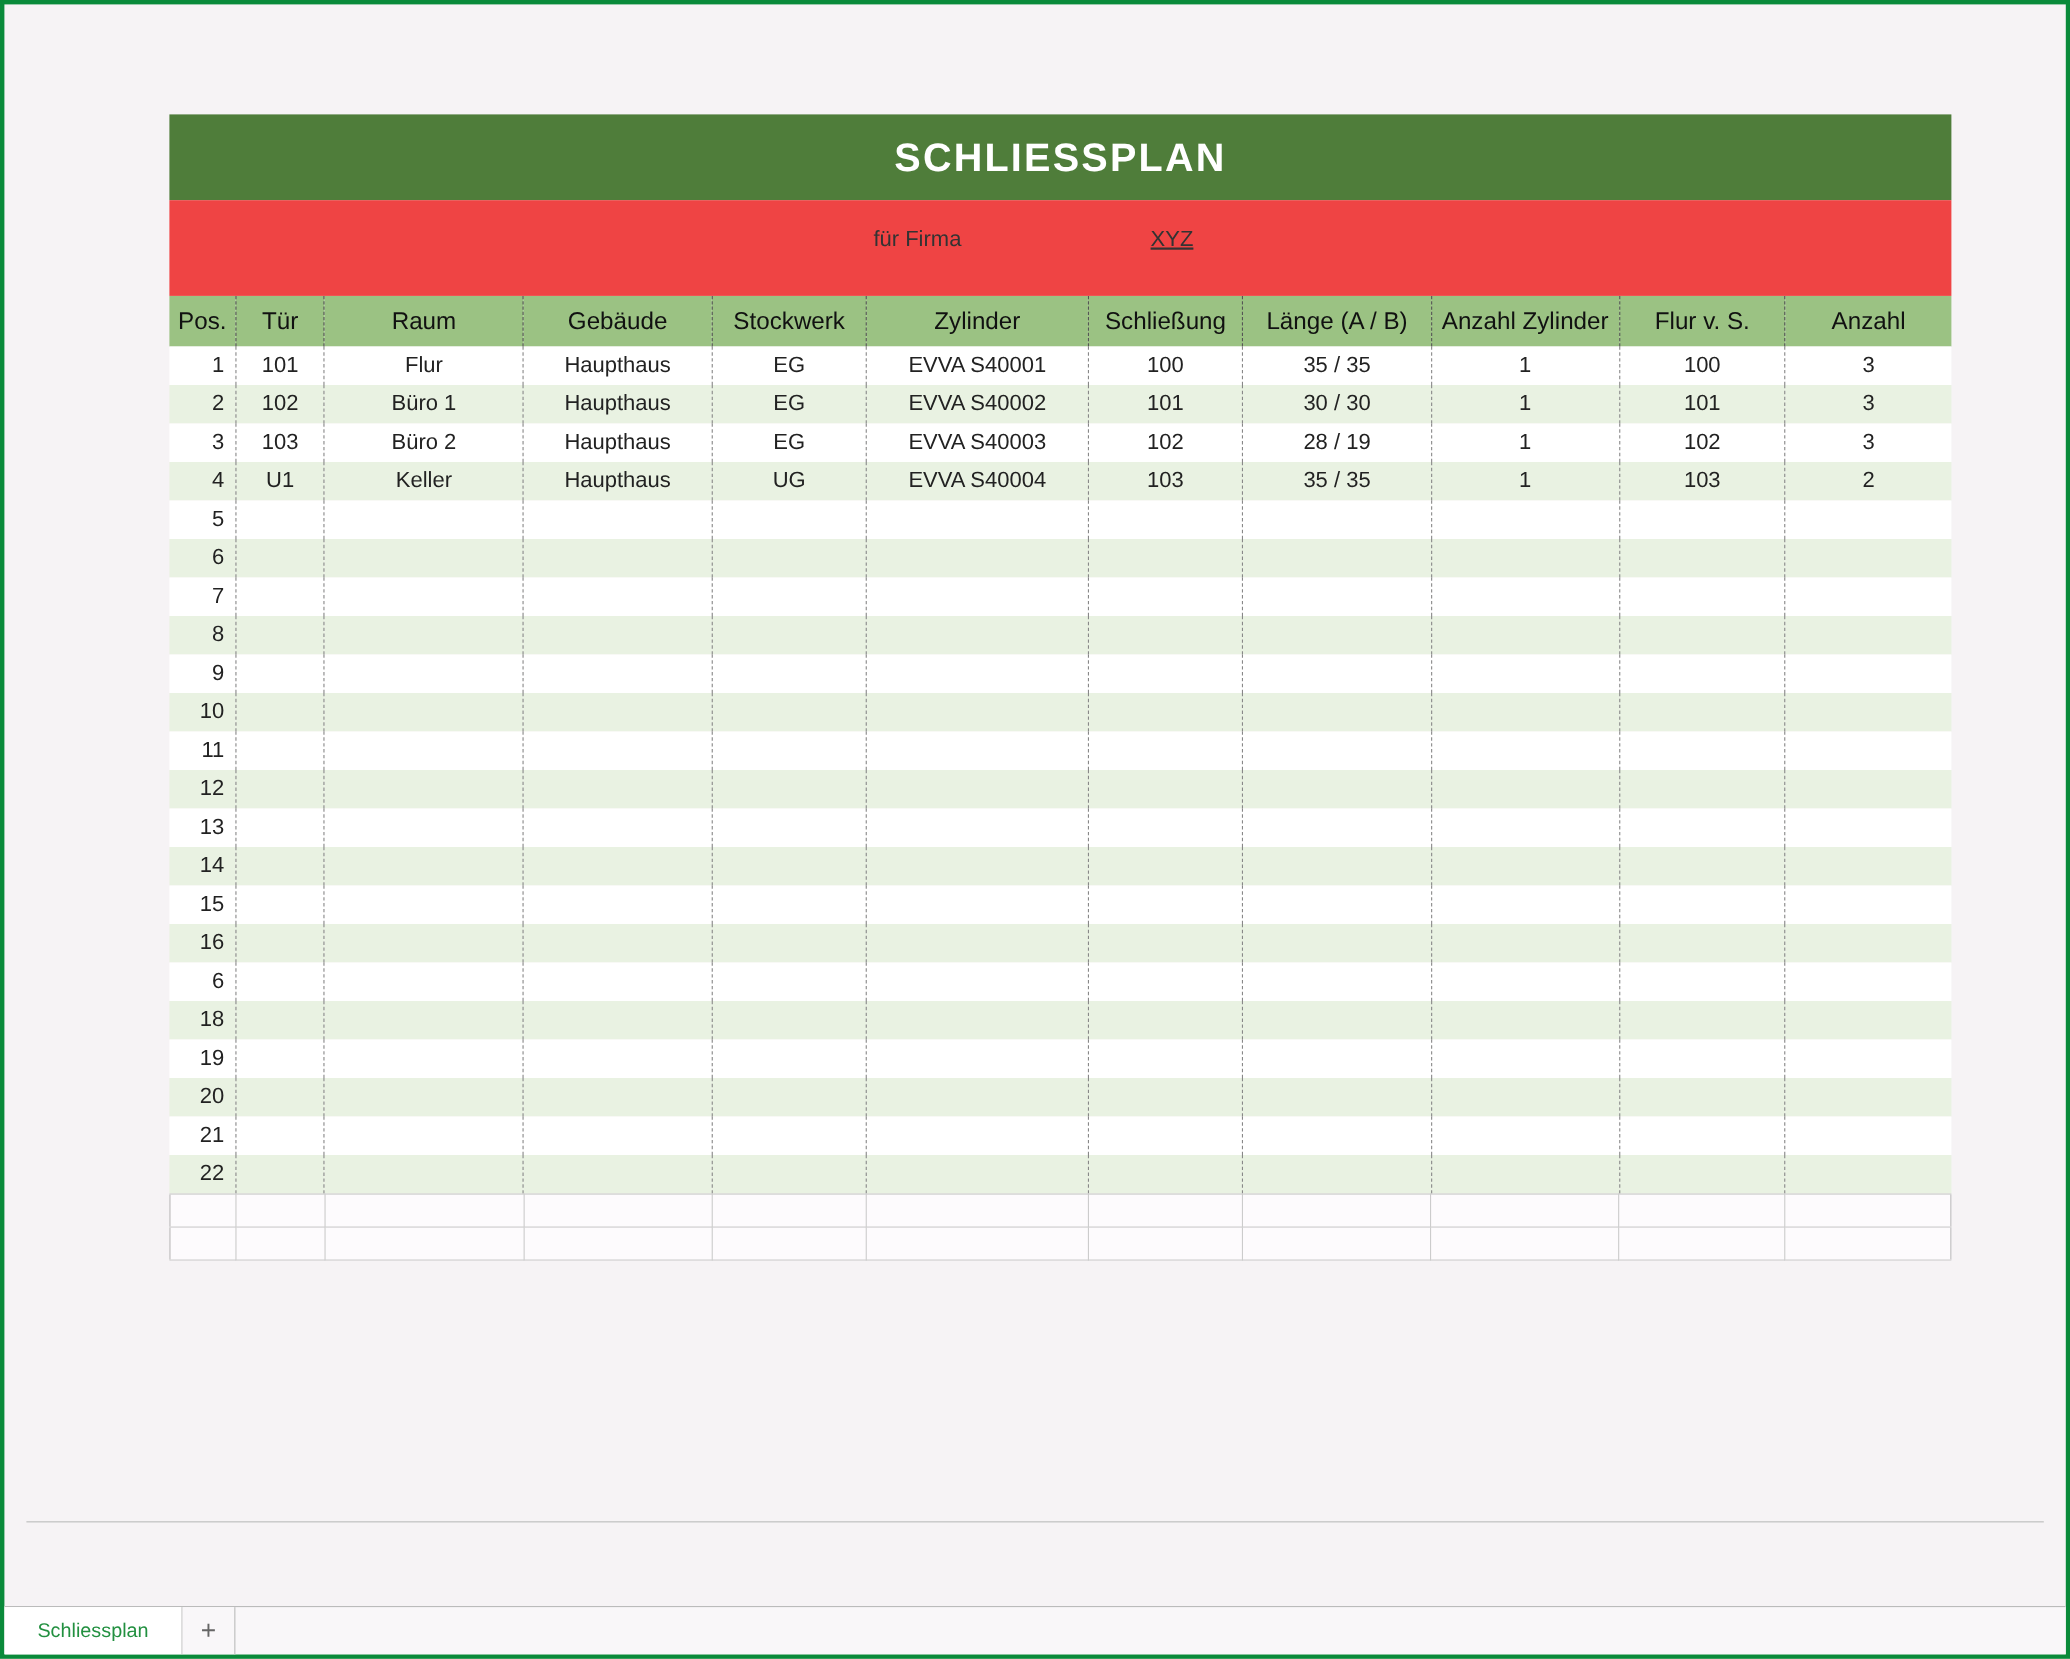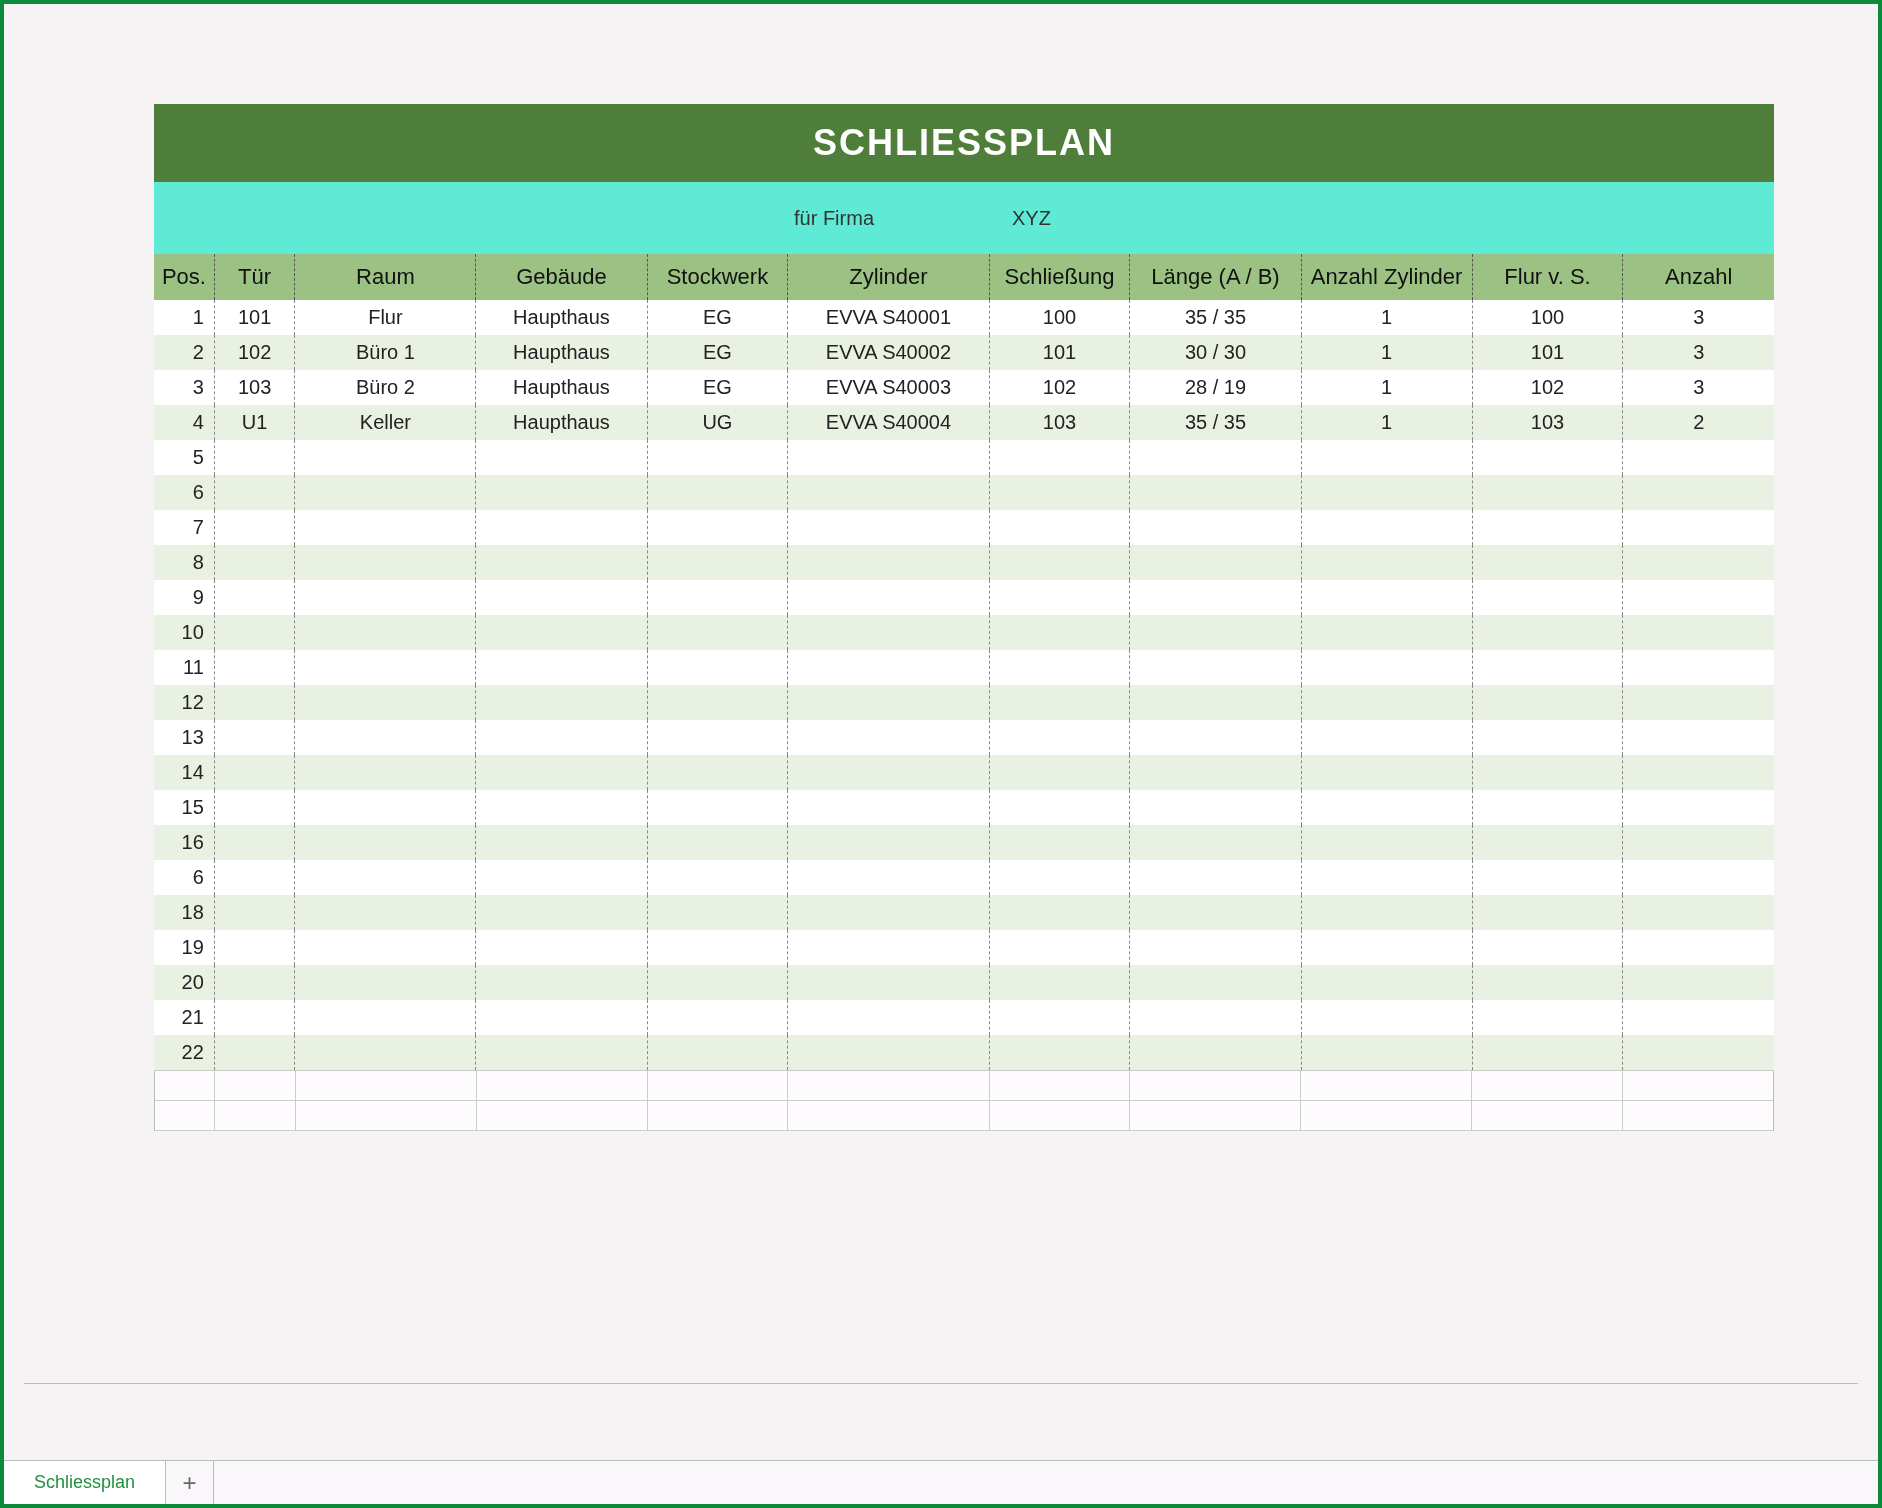--- a/index.html
+++ b/index.html
@@ -30,34 +30,35 @@
     background: #4f7d3a;
     color: #fff;
     height: 78px;
     line-height: 78px;
     text-align: center;
     font-size: 36px;
     font-weight: bold;
     letter-spacing: 2px;
   }
   .subtitle-bar {
-    background: #5eead4;
-    height: 72px;
+    background: #ef4444;
+    height: 87px;
     line-height: 72px;
     font-size: 20px;
     color: #333;
     position: relative;
   }
   .subtitle-bar .left {
     position: absolute;
     left: 640px;
   }
   .subtitle-bar .right {
     position: absolute;
-    left: 858px;
+    left: 892px;
+    text-decoration: underline;
   }
   table {
     border-collapse: collapse;
     width: 100%;
     table-layout: fixed;
   }
   thead th {
     background: #9bc283;
     color: #111;
     font-weight: normal;

